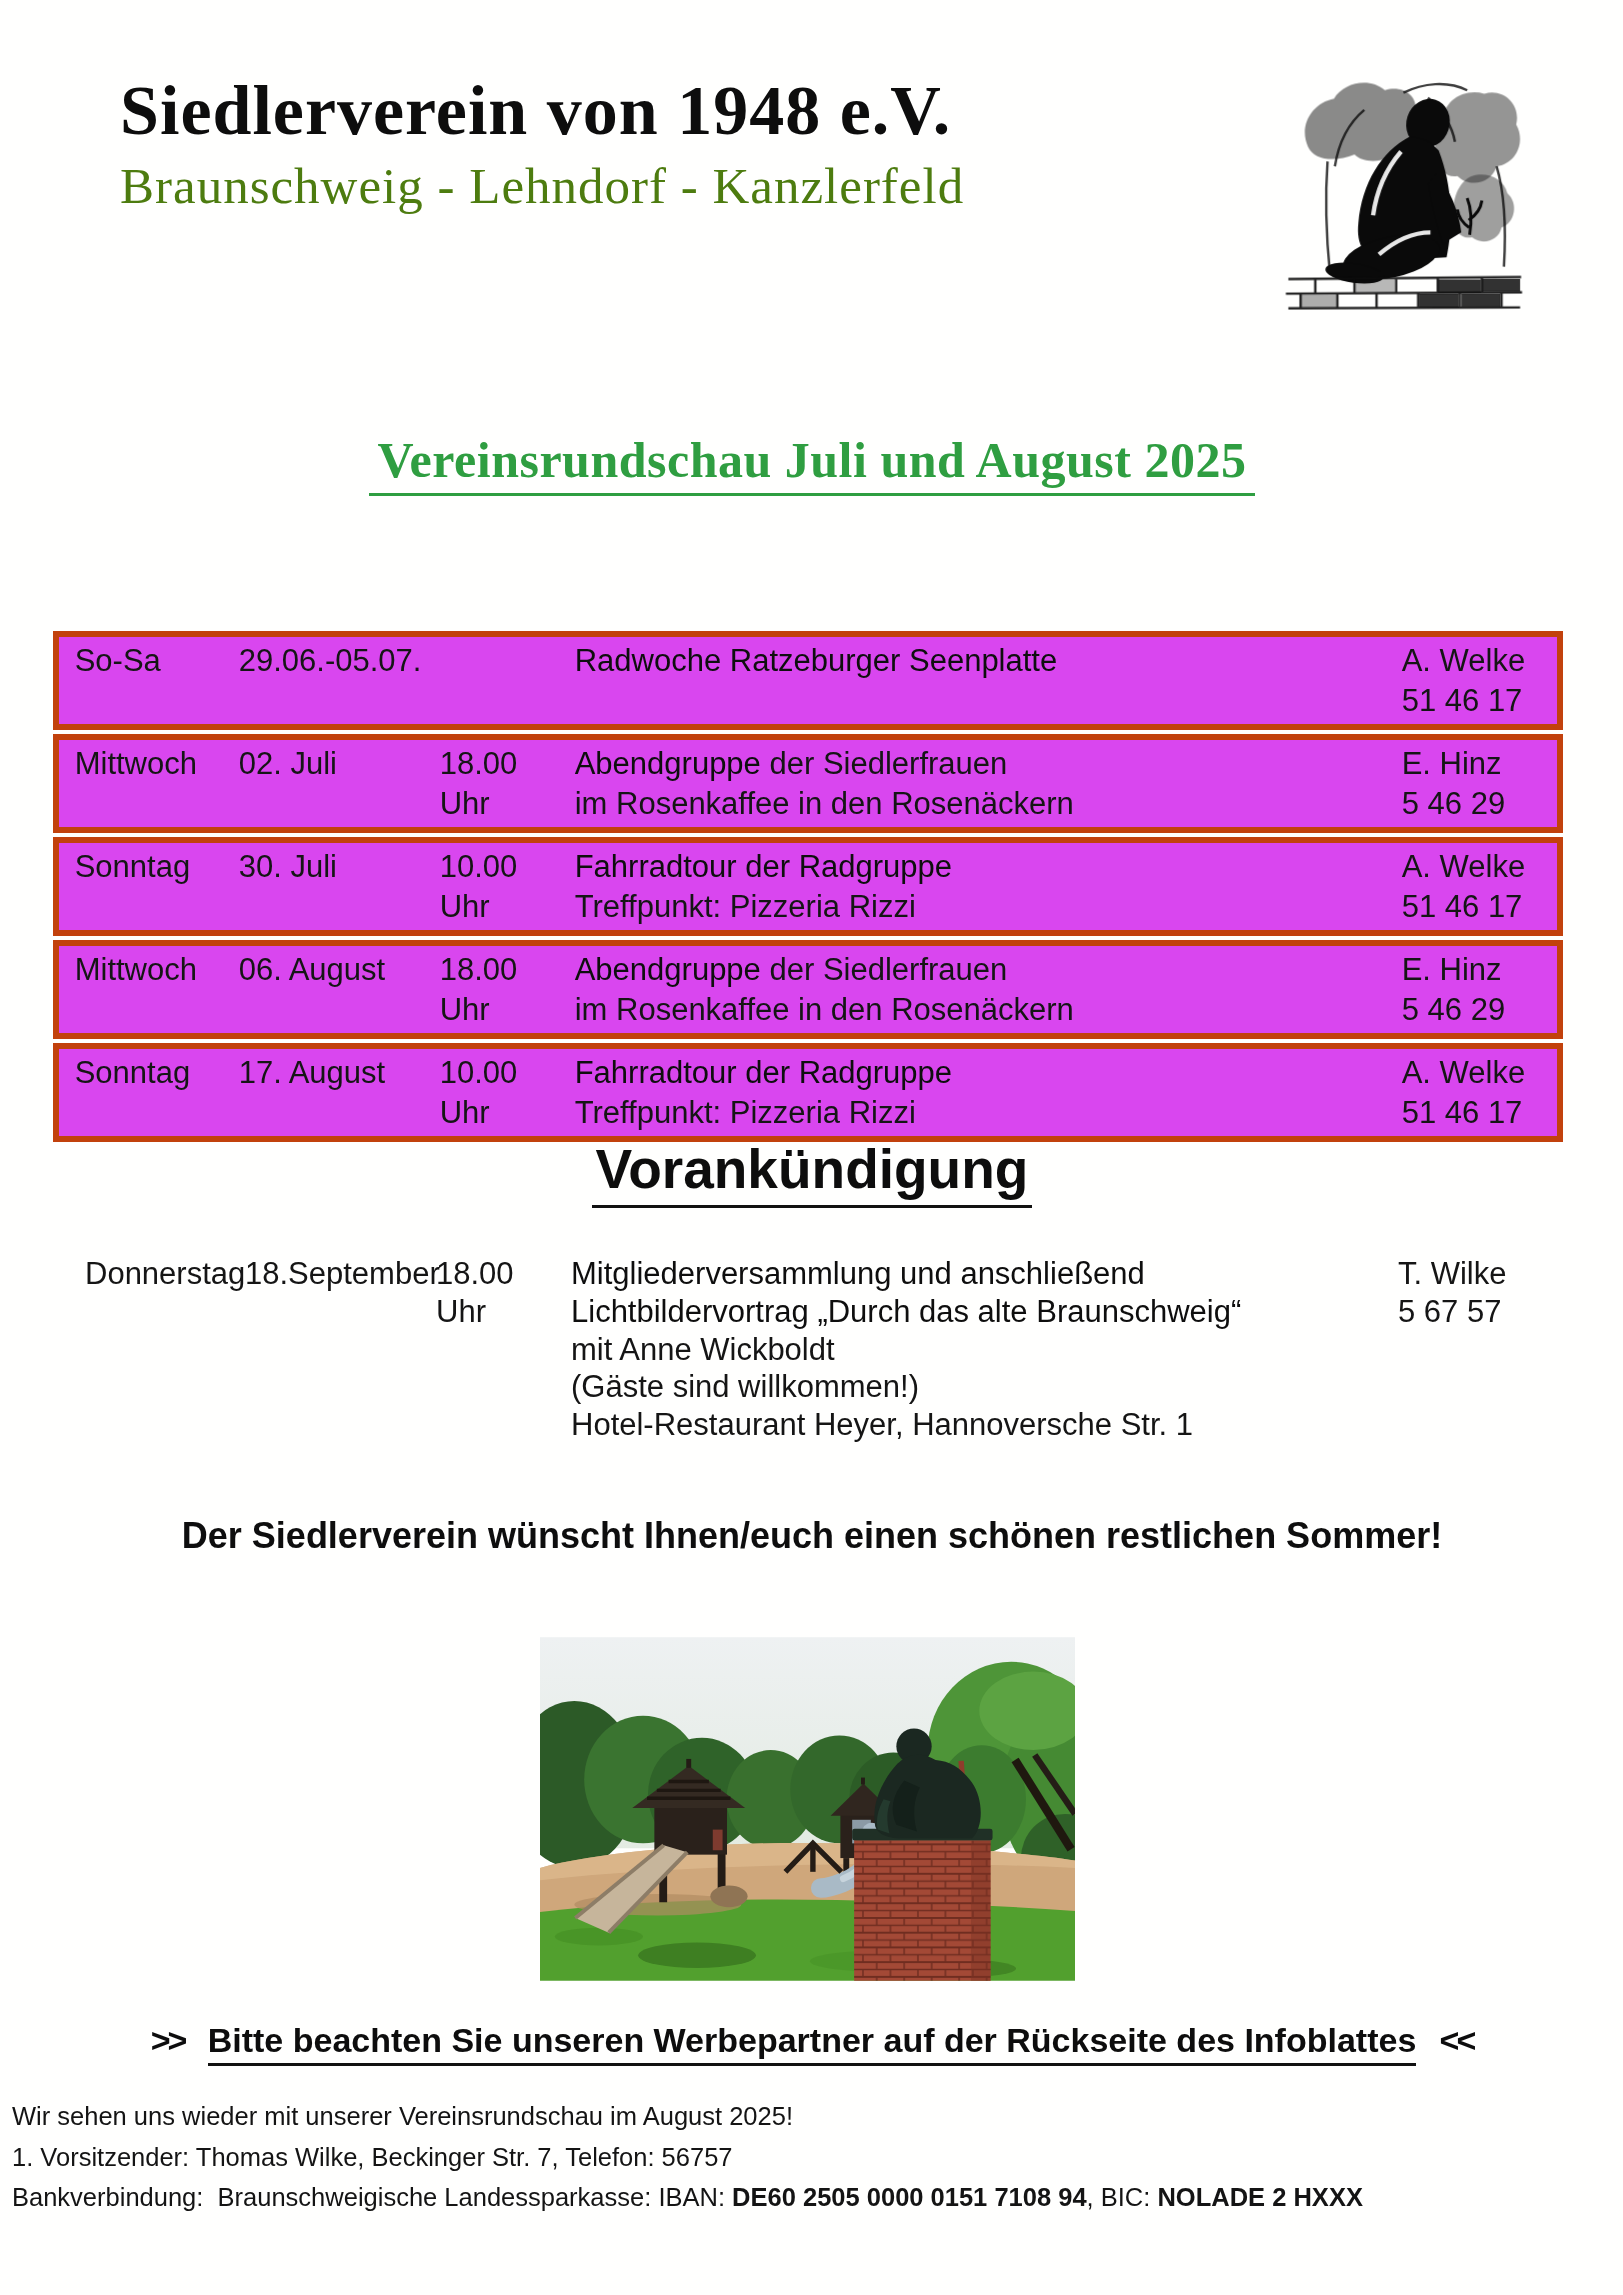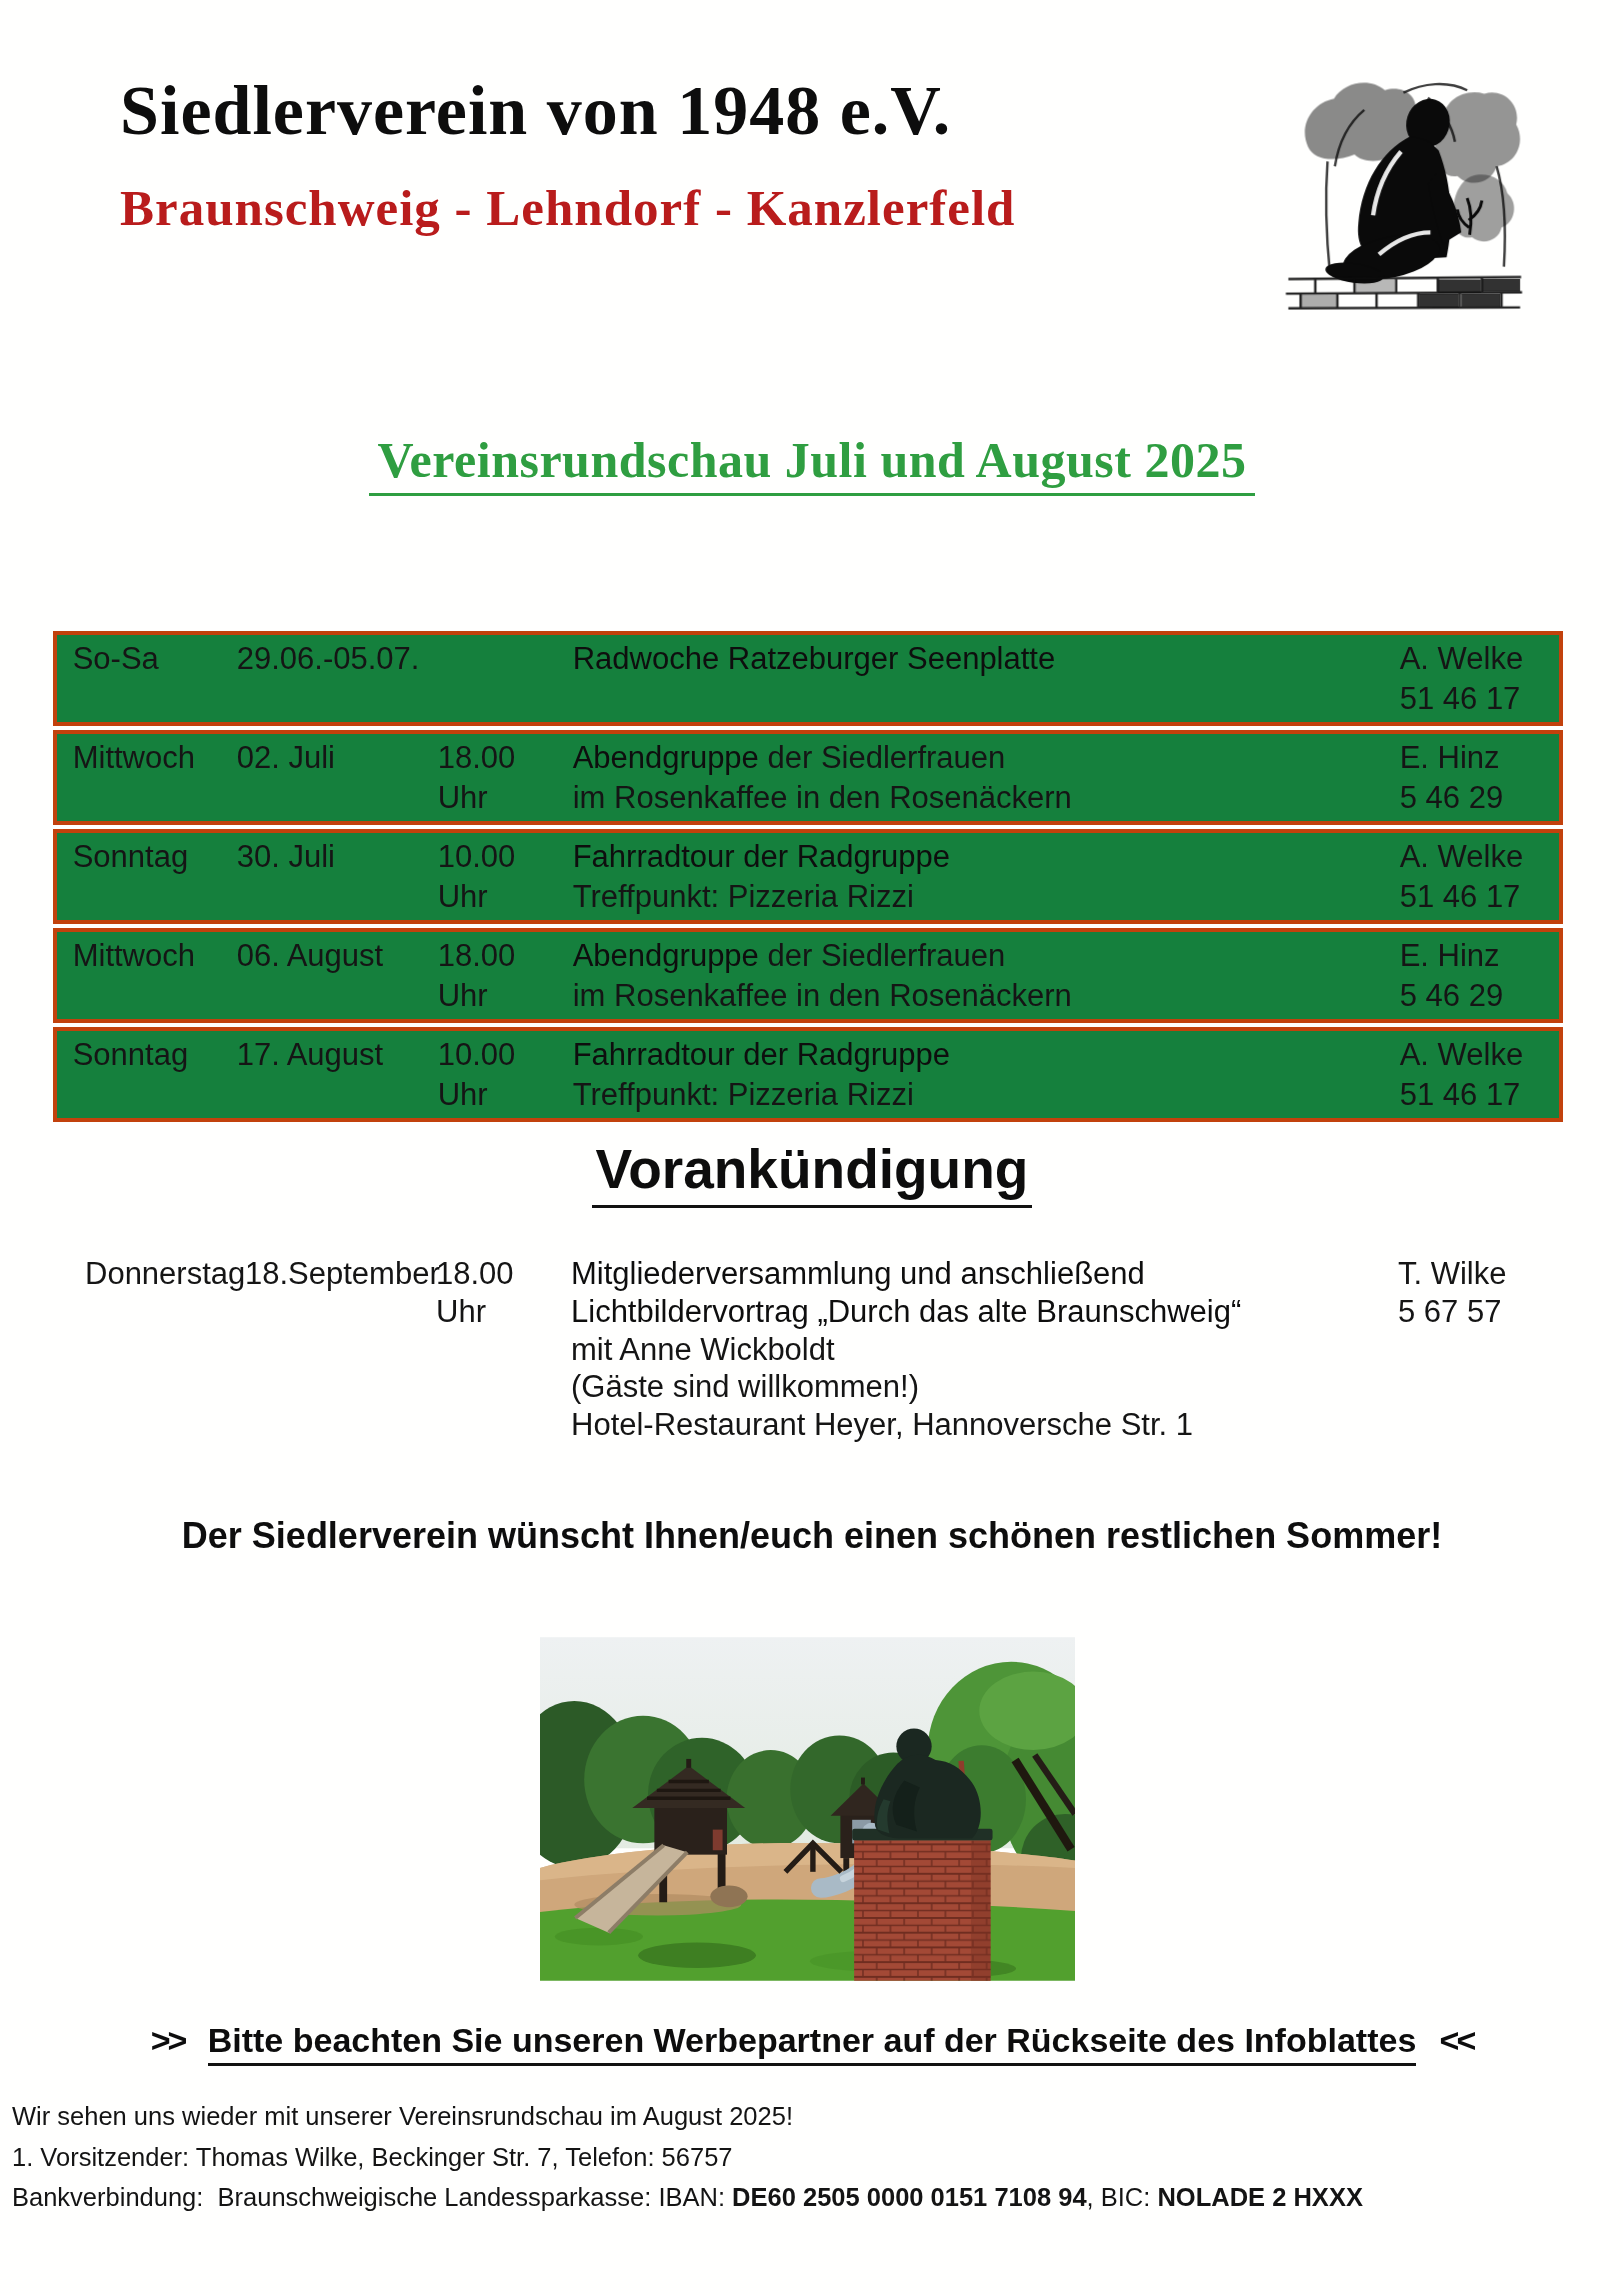--- a/index.html
+++ b/index.html
@@ -13,46 +13,46 @@
   }
   
   .header-block{position:absolute;left:120px;top:74px;}
   .header-title{
     font-family:"Liberation Serif", serif;
     font-weight:700;font-size:70px;line-height:1.05;color:#0d0d0d;
     letter-spacing:1px;
   }
   .header-subtitle{
     font-family:"Liberation Serif", serif;
-    font-weight:700;font-size:51px;line-height:1.0;color:#b91c1c;
-    margin-top:35px;letter-spacing:1px;
+    font-weight:400;font-size:51px;line-height:1.0;color:#4d7c0f;
+    margin-top:13px;letter-spacing:1px;
   }
   .logo-box{position:absolute;left:1281px;top:63px;width:245px;height:258px;}
   
   .main-title-wrap{position:absolute;left:0;top:433px;width:100%;text-align:center;}
   .main-title{
     display:inline-block;
     font-family:"Liberation Serif", serif;
     font-weight:700;font-size:50px;line-height:1.1;
     color:#2f9e41;
     border-bottom:3.9px solid #2f9e41;
     padding:0 8.8px 4.9px 8.8px;
     letter-spacing:0.5px;
   }
   
   .events-table{position:absolute;left:53px;top:631px;width:1510px;}
   .t-row{
     box-sizing:border-box;
-    border:4px solid #c2410c;
+    border:6px solid #c2410c;
     display:grid;
     grid-template-columns:164px 201px 135px 827px 1fr;
     padding:3.9px 0 3.9px 15.7px;
     min-height:91px;
     font-size:31px;line-height:1.28;
-    background:#15803d;
+    background:#d946ef;
   }
   .t-row + .t-row{margin-top:3.9px;}
   .t-desc strong,.ann-line strong{font-weight:400;color:#0e0e0e;}
   .t-contact{padding-right:3.9px;}
   
   .ann-heading-wrap{position:absolute;left:0;top:1137px;width:100%;text-align:center;}
   .ann-heading{
     display:inline-block;font-weight:700;font-size:55px;color:#0d0d0d;
     border-bottom:3.9px solid #111;padding:0 3.9px 3.9px 3.9px;
   }

